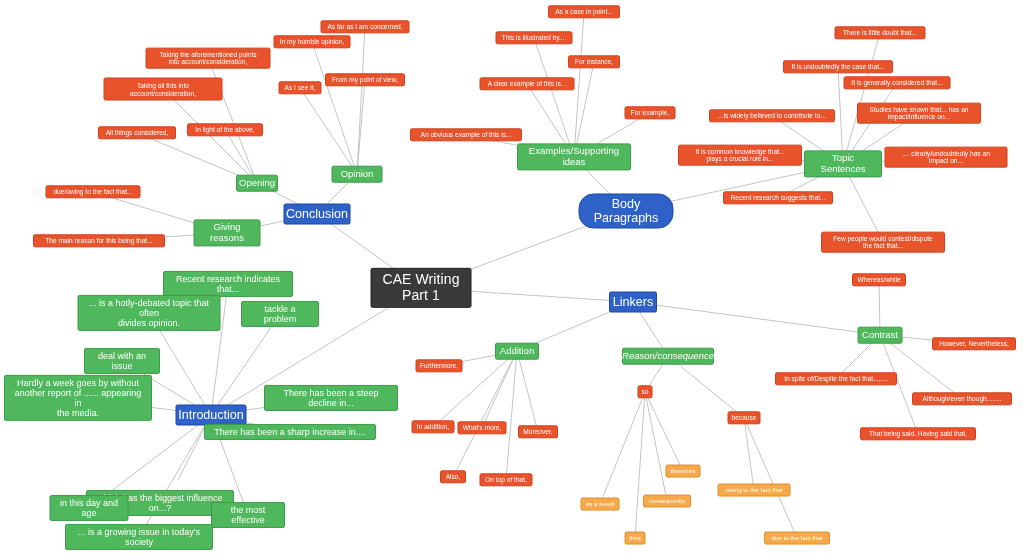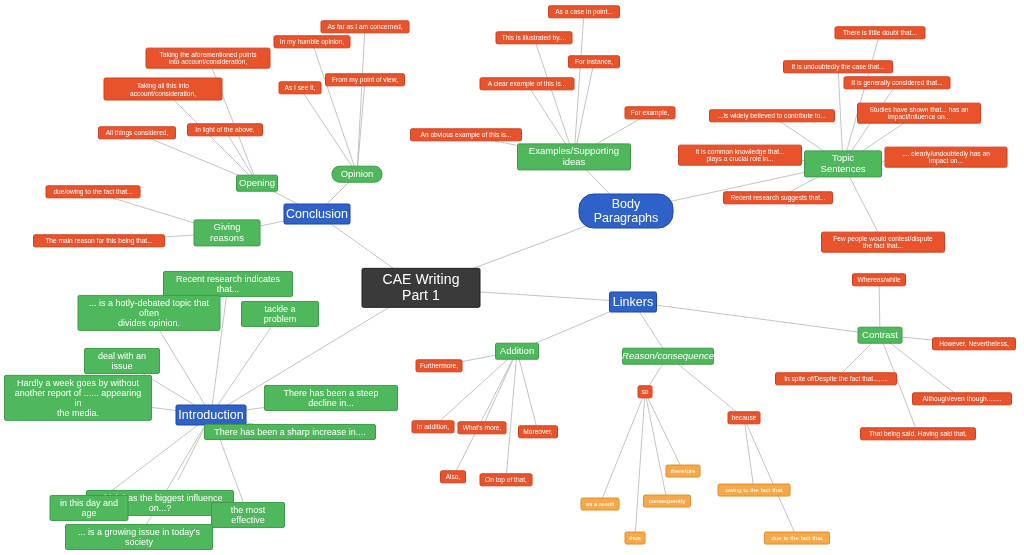--- a/index.html
+++ b/index.html
@@ -145,27 +145,27 @@
       <line x1="645" y1="392" x2="635" y2="538" stroke="#bdbdbd" stroke-width="0.9"></line>
       <line x1="744" y1="418" x2="754" y2="490" stroke="#bdbdbd" stroke-width="0.9"></line>
       <line x1="744" y1="418" x2="797" y2="538" stroke="#bdbdbd" stroke-width="0.9"></line>
       <line x1="880" y1="335" x2="879" y2="280" stroke="#bdbdbd" stroke-width="0.9"></line>
       <line x1="880" y1="335" x2="974" y2="344" stroke="#bdbdbd" stroke-width="0.9"></line>
       <line x1="880" y1="335" x2="836" y2="379" stroke="#bdbdbd" stroke-width="0.9"></line>
       <line x1="880" y1="335" x2="962" y2="399" stroke="#bdbdbd" stroke-width="0.9"></line>
       <line x1="880" y1="335" x2="918" y2="434" stroke="#bdbdbd" stroke-width="0.9"></line>
     </svg>
   <div id="node-layer">
-      <div class="node n-root" style="left: 421px; top: 288px; width: 119px; min-height: 20px;">CAE Writing Part 1</div>
+      <div class="node n-root" style="left: 421px; top: 288px; width: 101px; min-height: 20px;">CAE Writing Part 1</div>
       <div class="node n-blue" style="left: 317px; top: 214px; width: 67px; min-height: 19px;">Conclusion</div>
       <div class="node n-blue" style="left: 626px; top: 211px; width: 95px; min-height: 19px; border-radius: 15px;">Body Paragraphs</div>
       <div class="node n-blue" style="left: 633px; top: 302px; width: 48px; min-height: 19px;">Linkers</div>
       <div class="node n-blue" style="left: 211px; top: 415px; width: 71px; min-height: 19px;">Introduction</div>
       <div class="node n-green" style="left: 257px; top: 183px; width: 42px; min-height: 14px;">Opening</div>
-      <div class="node n-green" style="left: 357px; top: 174px; width: 51px; min-height: 14px; border-radius: 8px;">Opinion</div>
+      <div class="node n-green" style="left: 357px; top: 174px; width: 51px; min-height: 14px;">Opinion</div>
       <div class="node n-green" style="left: 227px; top: 233px; width: 67px; min-height: 14px;">Giving reasons</div>
       <div class="node n-green" style="left: 574px; top: 157px; width: 114px; min-height: 14px;">Examples/Supporting ideas</div>
       <div class="node n-green" style="left: 843px; top: 164px; width: 78px; min-height: 14px;">Topic Sentences</div>
       <div class="node n-green" style="left: 517px; top: 351px; width: 44px; min-height: 13px;">Addition</div>
       <div class="node n-green" style="left: 668px; top: 356px; width: 92px; min-height: 13px; font-style: italic;">Reason/consequence</div>
       <div class="node n-green" style="left: 880px; top: 335px; width: 45px; min-height: 13px;">Contrast</div>
       <div class="node n-red" style="left: 208px; top: 58px; width: 125px; min-height: 19px;">Taking the aforementioned points
 into account/consideration,</div>
       <div class="node n-red" style="left: 163px; top: 89px; width: 119px; min-height: 23px;">Taking all this into
 account/consideration,</div>

